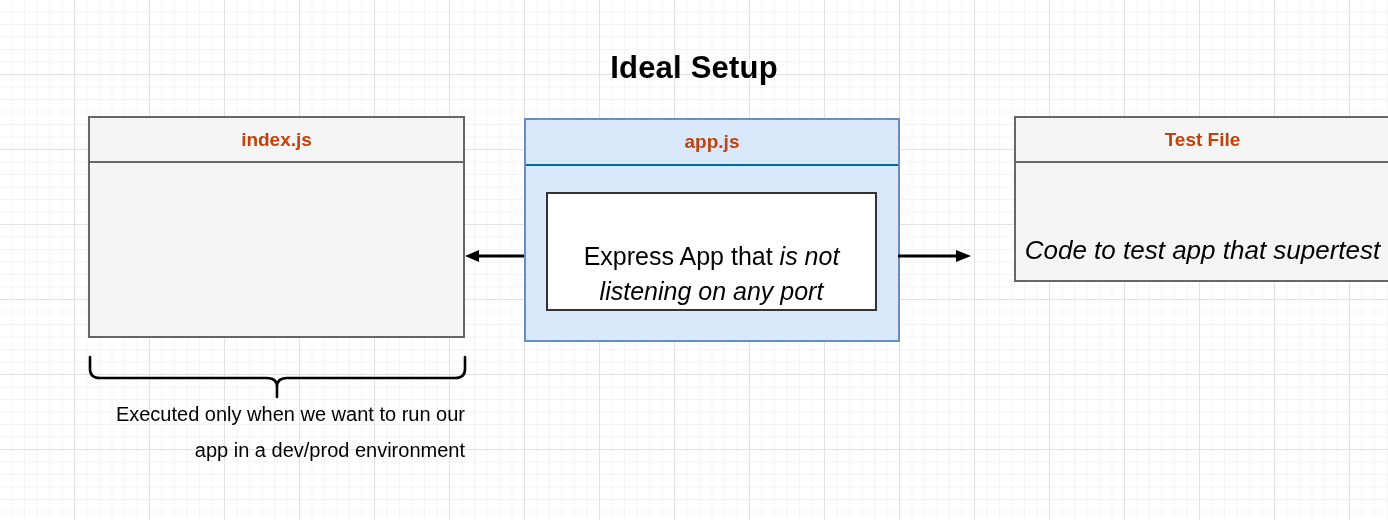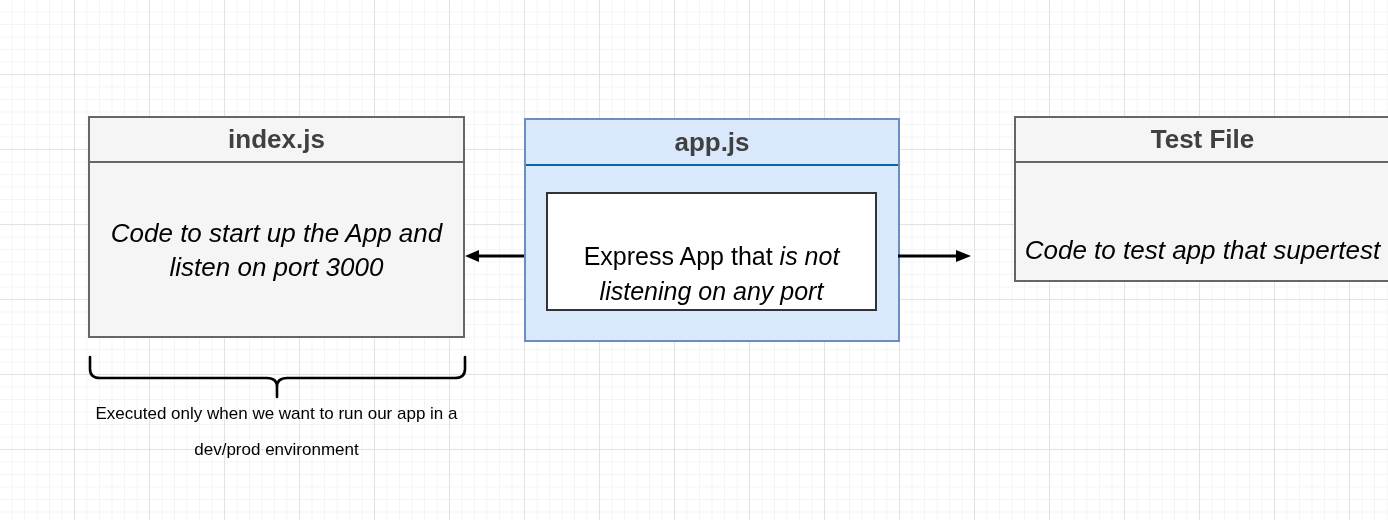--- a/index.html
+++ b/index.html
@@ -53,22 +53,22 @@
     background: #dae8fc;
     border: 2px solid #6c8ebf;
   }
   .node-header {
     box-sizing: border-box;
     width: 100%;
     display: flex;
     align-items: center;
     justify-content: center;
     font-weight: bold;
-    font-size: 26px;
-    color: #404040;
+    font-size: 19px;
+    color: #c2410c;
   }
   .node-gray > .node-header {
     height: 45px;
     border-bottom: 2px solid #666666;
   }
   .node-blue > .node-header {
     height: 46px;
     border-bottom: 2px solid #0369a1;
   }
   .node-body {
@@ -112,35 +112,35 @@
   }
 
   
   .brace-svg {
     position: absolute;
     overflow: visible;
   }
 
   .caption {
     position: absolute;
-    text-align: center;
-    font-size: 17px;
+    text-align: right;
+    font-size: 20px;
     line-height: 36px;
     color: #000000;
   }
 </style>
 </head>
 <body>
 
 <div id="canvas">
 
+  <div class="title">Ideal Setup</div>
 
   <div class="node node-gray" style="left:88px; top:116px; width:377px; height:222px;">
     <div class="node-header">index.js</div>
-    <div class="node-body body-italic" style="height:173px;">Code to start up the App and listen on port 3000</div>
   </div>
 
   <div class="node node-blue" style="left:524px; top:118px; width:376px; height:224px;">
     <div class="node-header">app.js</div>
   </div>
 
   <div class="inner-card" style="left:546px; top:192px; width:331px; height:119px;align-items:flex-end;">
     <div>
       <span>Express App that </span><em>is not listening on any port</em>
     </div>

